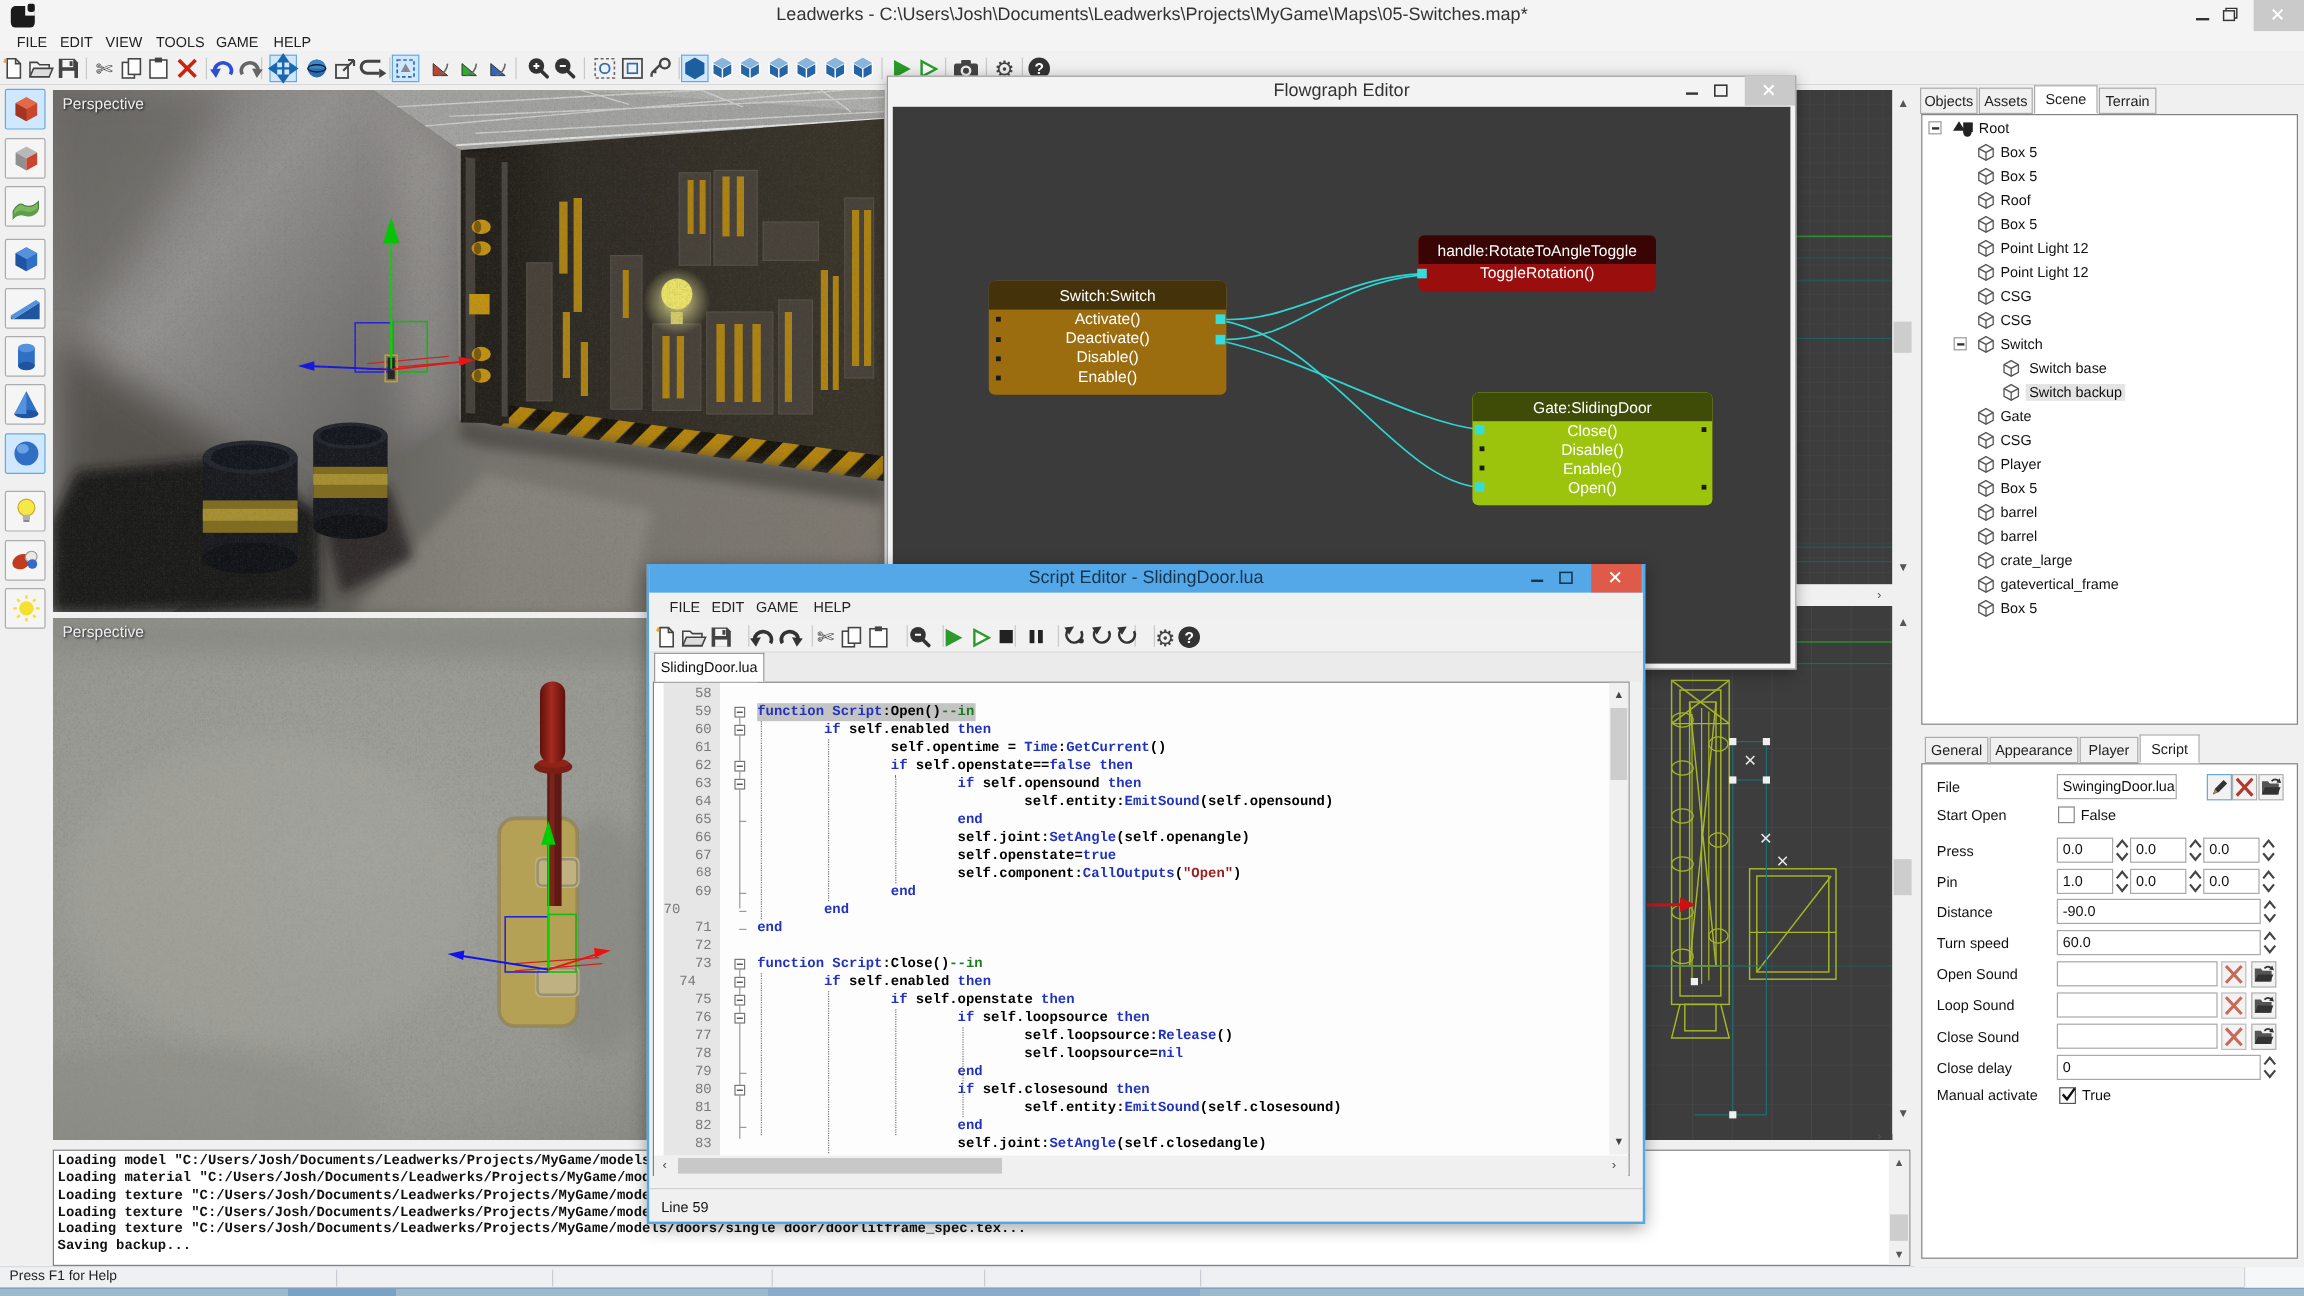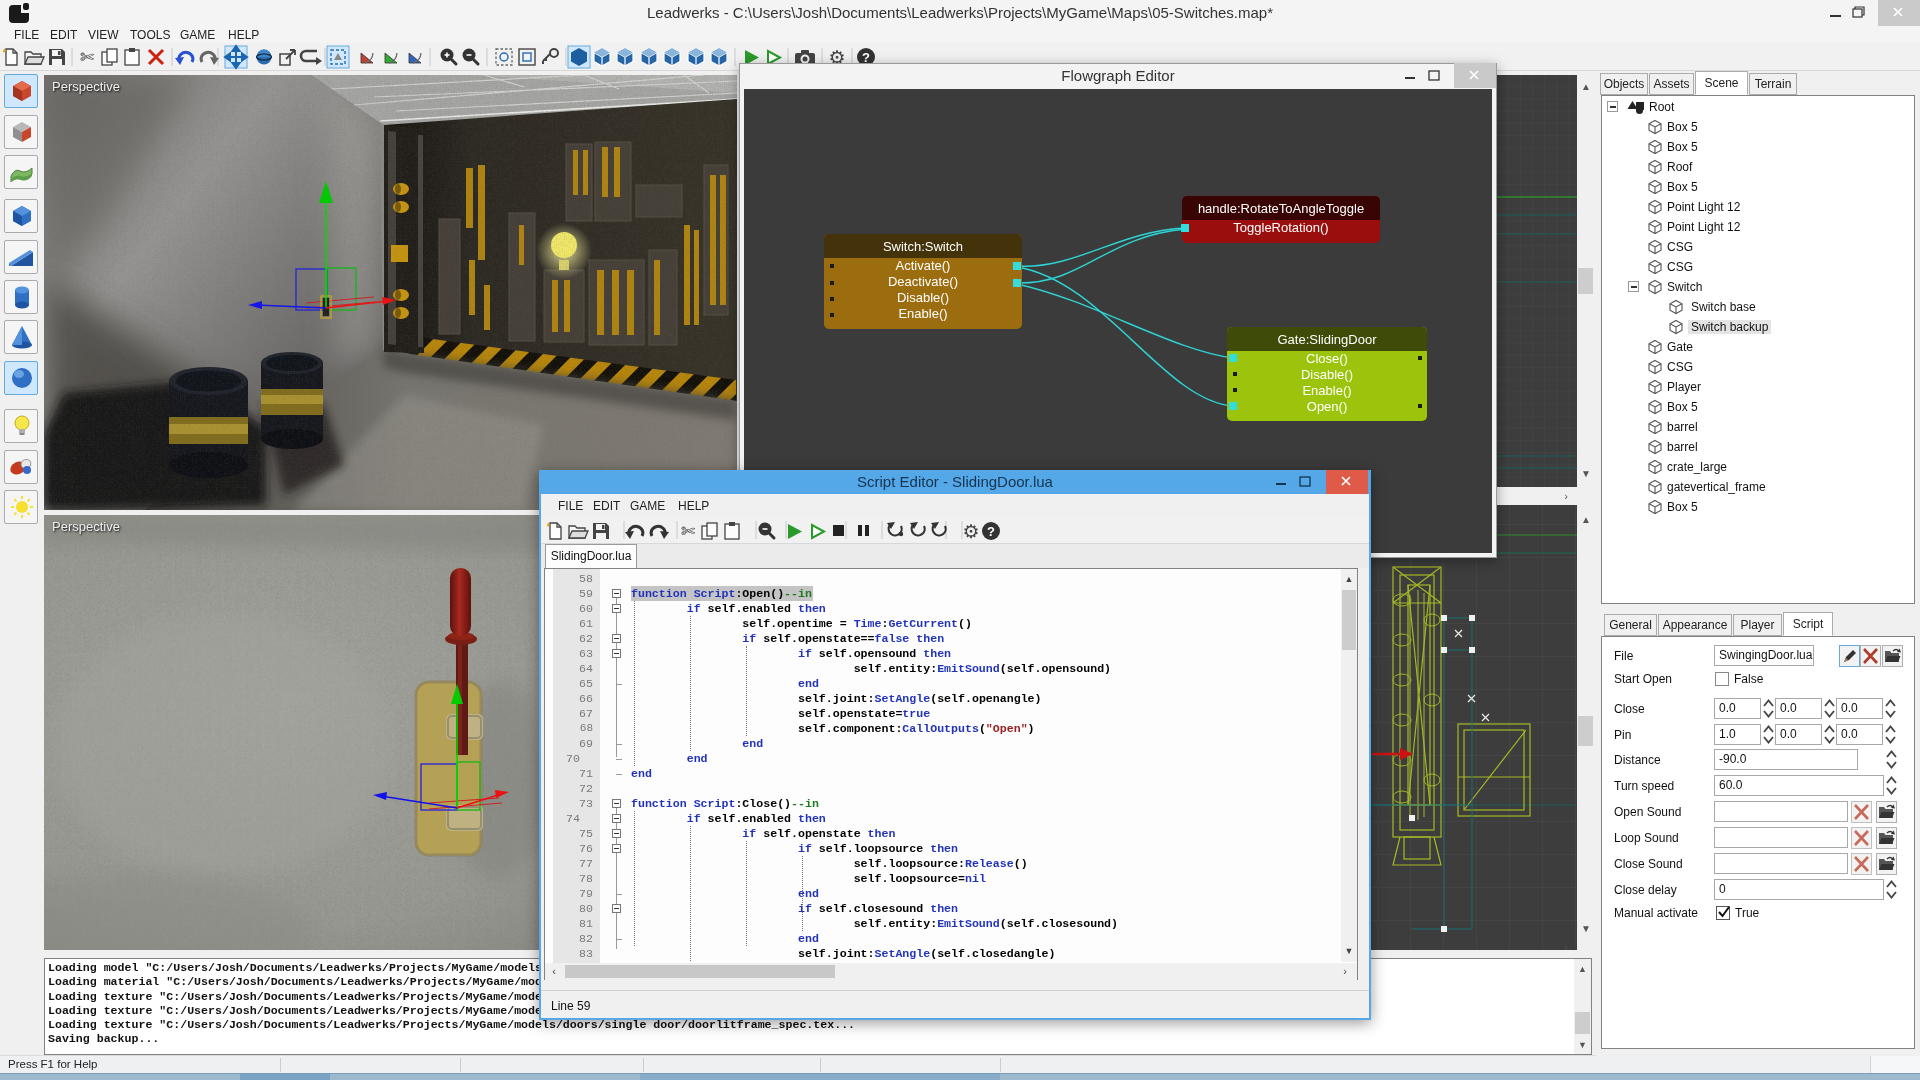--- a/index.html
+++ b/index.html
@@ -822,21 +822,21 @@
     <div class="abs" style="left:1882px;top:645px;width:21px;height:22px;background:#f2f2f2;border:1px solid #b0b0b0;"></div>
     <svg class="abs" style="left:1884px;top:648px" width="17" height="16">
       <path d="M1 14 V3 h5 l1.5 2 H15 v9 z" fill="#555"></path>
       <path d="M1 14 L3.5 8 h13 L14 14 z" fill="#333"></path>
       <path d="M9 3 q3 -3 6 0" fill="none" stroke="#333" stroke-width="1.4"></path>
       <polygon points="15.5,0.5 17,4.5 13,4 " fill="#333"></polygon>
     </svg>
     <div class="plabel" style="left:1614px;top:672px;">Start Open</div>
     <div class="abs" style="left:1715px;top:672px;width:14px;height:14px;background:#fff;border:1px solid #888;"></div>
     <div class="plabel" style="left:1734px;top:672px;">False</div>
-    <div class="plabel" style="left:1614px;top:702px;">Close</div>
+    <div class="plabel" style="left:1614px;top:702px;">Press</div>
     <div class="pinput" style="left:1714px;top:698px;width:47px;height:21px;line-height:19px;">0.0</div>
     <svg class="abs" style="left:1762px;top:698px" width="13" height="21">
       <path d="M2 8 L6.5 2.5 L11 8" fill="none" stroke="#444" stroke-width="1.8"></path>
       <path d="M2 13 L6.5 18.5 L11 13" fill="none" stroke="#444" stroke-width="1.8"></path>
     </svg>
     <div class="pinput" style="left:1775px;top:698px;width:47px;height:21px;line-height:19px;">0.0</div>
     <svg class="abs" style="left:1823px;top:698px" width="13" height="21">
       <path d="M2 8 L6.5 2.5 L11 8" fill="none" stroke="#444" stroke-width="1.8"></path>
       <path d="M2 13 L6.5 18.5 L11 13" fill="none" stroke="#444" stroke-width="1.8"></path>
     </svg>
@@ -855,21 +855,21 @@
     <svg class="abs" style="left:1823px;top:724px" width="13" height="21">
       <path d="M2 8 L6.5 2.5 L11 8" fill="none" stroke="#444" stroke-width="1.8"></path>
       <path d="M2 13 L6.5 18.5 L11 13" fill="none" stroke="#444" stroke-width="1.8"></path>
     </svg>
     <div class="pinput" style="left:1836px;top:724px;width:47px;height:21px;line-height:19px;">0.0</div>
     <svg class="abs" style="left:1884px;top:724px" width="13" height="21">
       <path d="M2 8 L6.5 2.5 L11 8" fill="none" stroke="#444" stroke-width="1.8"></path>
       <path d="M2 13 L6.5 18.5 L11 13" fill="none" stroke="#444" stroke-width="1.8"></path>
     </svg>
     <div class="plabel" style="left:1614px;top:753px;">Distance</div>
-    <div class="pinput" style="left:1714px;top:749px;width:144px;height:21px;line-height:19px;">-90.0</div>
+    <div class="pinput" style="left:1714px;top:749px;width:170px;height:21px;line-height:19px;">-90.0</div>
     <svg class="abs" style="left:1885px;top:749px" width="13" height="21">
       <path d="M2 8 L6.5 2.5 L11 8" fill="none" stroke="#444" stroke-width="1.8"></path>
       <path d="M2 13 L6.5 18.5 L11 13" fill="none" stroke="#444" stroke-width="1.8"></path>
     </svg>
     <div class="plabel" style="left:1614px;top:779px;">Turn speed</div>
     <div class="pinput" style="left:1714px;top:775px;width:170px;height:21px;line-height:19px;">60.0</div>
     <svg class="abs" style="left:1885px;top:775px" width="13" height="21">
       <path d="M2 8 L6.5 2.5 L11 8" fill="none" stroke="#444" stroke-width="1.8"></path>
       <path d="M2 13 L6.5 18.5 L11 13" fill="none" stroke="#444" stroke-width="1.8"></path>
     </svg>
@@ -1086,21 +1086,21 @@
     <div style="position:absolute;left:553px;top:676px;width:40px;text-align:right;font-family:'Liberation Mono',monospace;font-size:11.6px;color:#7a7a7a;line-height:15px;">65</div>
     <div class="cline" style="left:631px;top:676px;">                        <span class="k">end</span></div>
     <div style="position:absolute;left:553px;top:691px;width:40px;text-align:right;font-family:'Liberation Mono',monospace;font-size:11.6px;color:#7a7a7a;line-height:15px;">66</div>
     <div class="cline" style="left:631px;top:691px;">                        self.joint:<span class="k">SetAngle</span>(self.openangle)</div>
     <div style="position:absolute;left:553px;top:706px;width:40px;text-align:right;font-family:'Liberation Mono',monospace;font-size:11.6px;color:#7a7a7a;line-height:15px;">67</div>
     <div class="cline" style="left:631px;top:706px;">                        self.openstate=<span class="k">true</span></div>
     <div style="position:absolute;left:553px;top:721px;width:40px;text-align:right;font-family:'Liberation Mono',monospace;font-size:11px;color:#7a7a7a;line-height:15px;">68</div>
     <div class="cline" style="left:631px;top:721px;">                        self.component:<span class="k">CallOutputs</span>(<span class="s">"Open"</span>)</div>
     <div style="position:absolute;left:553px;top:736px;width:40px;text-align:right;font-family:'Liberation Mono',monospace;font-size:11.6px;color:#7a7a7a;line-height:15px;">69</div>
     <div class="cline" style="left:631px;top:736px;">                <span class="k">end</span></div>
-    <div style="position:absolute;left:553px;top:751px;width:40px;text-align:center;font-family:'Liberation Mono',monospace;font-size:11.6px;color:#7a7a7a;line-height:15px;">70</div>
+    <div style="position:absolute;left:553px;top:751px;width:40px;text-align:left;font-family:'Liberation Mono',monospace;font-size:11.6px;color:#7a7a7a;line-height:15px;">70</div>
     <div class="cline" style="left:631px;top:751px;">        <span class="k">end</span></div>
     <div style="position:absolute;left:553px;top:766px;width:40px;text-align:right;font-family:'Liberation Mono',monospace;font-size:11.6px;color:#7a7a7a;line-height:15px;">71</div>
     <div class="cline" style="left:631px;top:766px;"><span class="k">end</span></div>
     <div style="position:absolute;left:553px;top:781px;width:40px;text-align:right;font-family:'Liberation Mono',monospace;font-size:11.6px;color:#7a7a7a;line-height:15px;">72</div>
     <div class="cline" style="left:631px;top:781px;"></div>
     <div style="position:absolute;left:553px;top:796px;width:40px;text-align:right;font-family:'Liberation Mono',monospace;font-size:11.6px;color:#7a7a7a;line-height:15px;">73</div>
     <div class="cline" style="left:631px;top:796px;"><span class="k">function</span> <span class="k">Script</span>:Close()<span class="c">--in</span></div>
     <div style="position:absolute;left:553px;top:811px;width:40px;text-align:center;font-family:'Liberation Mono',monospace;font-size:11.6px;color:#7a7a7a;line-height:15px;">74</div>
     <div class="cline" style="left:631px;top:811px;">        <span class="k">if</span> self.enabled <span class="k">then</span></div>
     <div style="position:absolute;left:553px;top:826px;width:40px;text-align:right;font-family:'Liberation Mono',monospace;font-size:11.6px;color:#7a7a7a;line-height:15px;">75</div>

